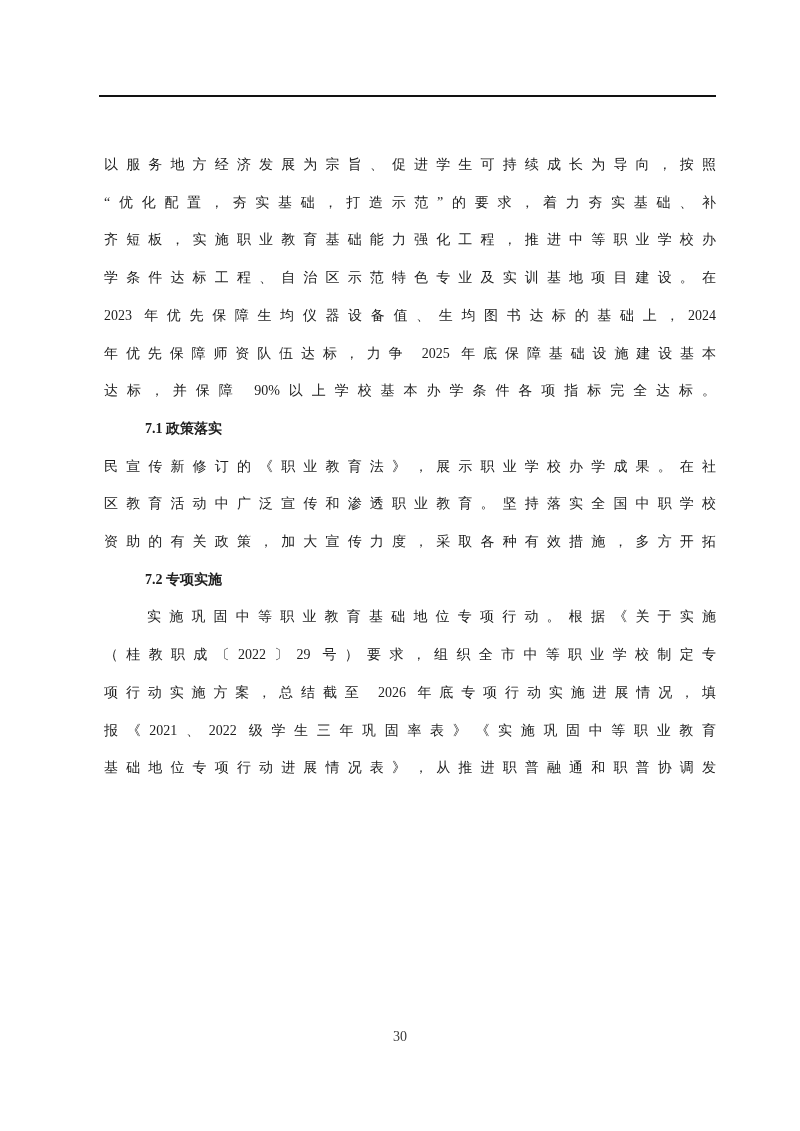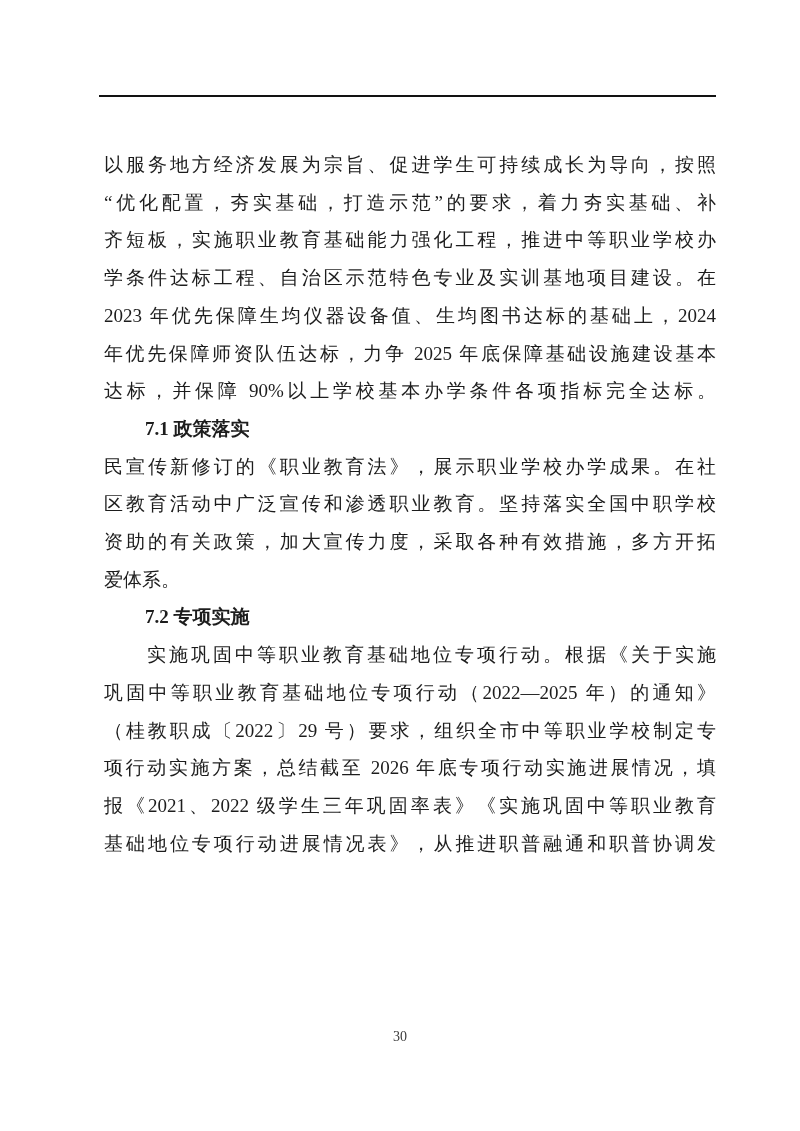--- a/index.html
+++ b/index.html
@@ -22,21 +22,21 @@
     width: 617px;
     height: 0;
     border-top: 2px solid #121212;
   }
   .text-block {
     position: absolute;
     left: 104px;
     top: 146px;
     width: 612px;
     color: #1d1d1d;
-    font-size: 19px;
+    font-size: 14px;
     line-height: 37.7px;
   }
   .line {
     text-align: justify;
     text-align-last: justify;
     text-justify: inter-character;
     white-space: normal;
   }
   .line.short {
     text-align: left;
@@ -74,24 +74,22 @@
     <div class="line">“优化配置，夯实基础，打造示范”的要求，着力夯实基础、补</div>
     <div class="line">齐短板，实施职业教育基础能力强化工程，推进中等职业学校办</div>
     <div class="line">学条件达标工程、自治区示范特色专业及实训基地项目建设。在</div>
     <div class="line">2023 年优先保障生均仪器设备值、生均图书达标的基础上，2024</div>
     <div class="line">年优先保障师资队伍达标，力争 2025 年底保障基础设施建设基本</div>
     <div class="line">达标，并保障 90%以上学校基本办学条件各项指标完全达标。</div>
     <div class="line heading">7.1 政策落实</div>
     <div class="line">民宣传新修订的《职业教育法》，展示职业学校办学成果。在社</div>
     <div class="line">区教育活动中广泛宣传和渗透职业教育。坚持落实全国中职学校</div>
     <div class="line">资助的有关政策，加大宣传力度，采取各种有效措施，多方开拓</div>
-    <div class="line short">爱体系。</div>
     <div class="line heading">7.2 专项实施</div>
     <div class="line indent">实施巩固中等职业教育基础地位专项行动。根据《关于实施</div>
-    <div class="line">巩固中等职业教育基础地位专项行动（2022—2025 年）的通知》</div>
     <div class="line">（桂教职成〔2022〕29 号）要求，组织全市中等职业学校制定专</div>
     <div class="line">项行动实施方案，总结截至 2026 年底专项行动实施进展情况，填</div>
     <div class="line">报《2021、2022 级学生三年巩固率表》《实施巩固中等职业教育</div>
     <div class="line">基础地位专项行动进展情况表》，从推进职普融通和职普协调发</div>
   </div>
 
   <div class="page-number">30</div>
 
 </div>
 

